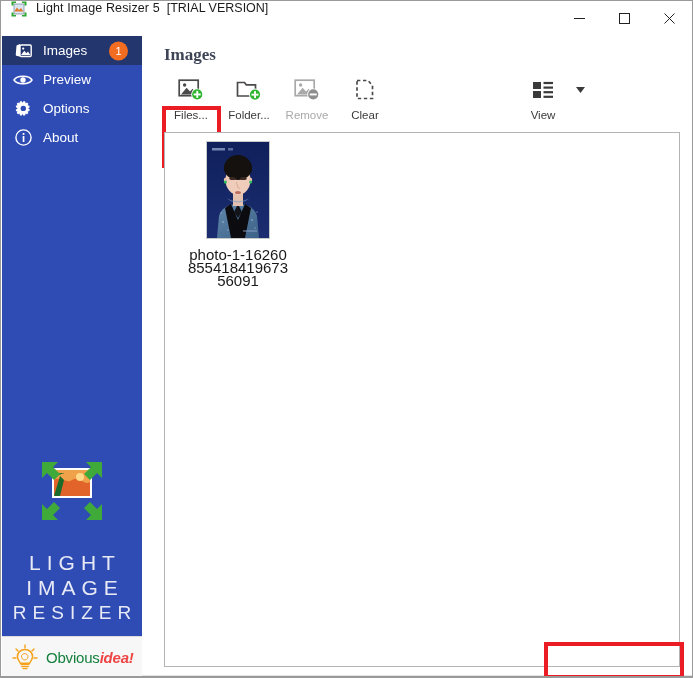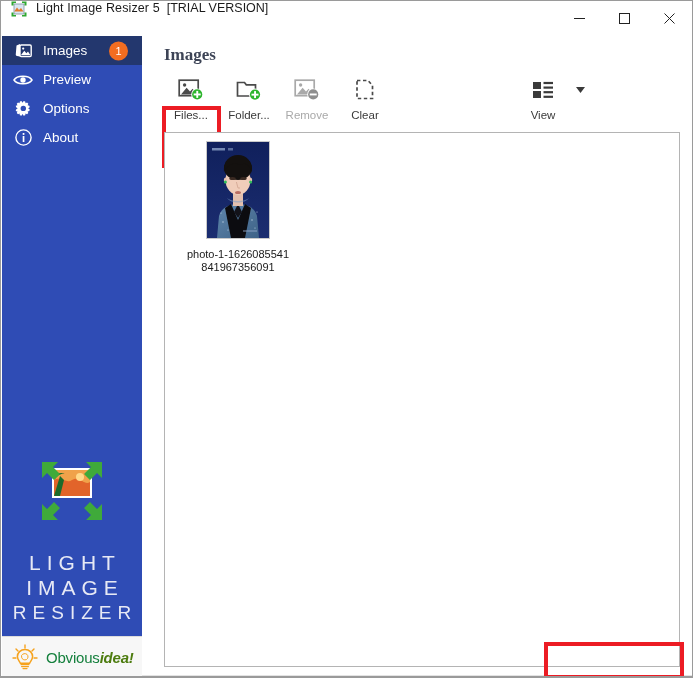--- a/index.html
+++ b/index.html
@@ -151,21 +151,21 @@
     width: 30px; height: 30px;
     margin-left: 8px;
     margin-right: 6px;
     flex: none;
   }
   .vendor-text {
     font-size: 15px;
     letter-spacing: -0.2px;
   }
   .vendor-text .a { color: #15803d; }
-  .vendor-text .b { color: #4d7c0f; font-style: italic; font-weight: bold; text-align: right; }
+  .vendor-text .b { color: #ef4444; font-style: italic; font-weight: bold; text-align: right; }
 
   
   .main {
     position: absolute;
     left: 141px; top: 35px;
     width: 550px;
     height: 641px;
     background: #ffffff;
   }
   .page-title {
@@ -259,21 +259,21 @@
     height: 98px;
     margin: 0 auto;
     border: 1px solid #c9c9c9;
     box-sizing: border-box;
     overflow: hidden;
     position: relative;
     background: #16225a;
   }
   .thumb-name {
     margin-top: 9px;
-    font-size: 11px;
+    font-size: 15px;
     color: #1a1a1a;
     line-height: 13px;
     word-break: break-all;
   }
 
   .footer-sep {
     position: absolute;
     left: 0; top: 639px;
     width: 550px;
     height: 1px;

